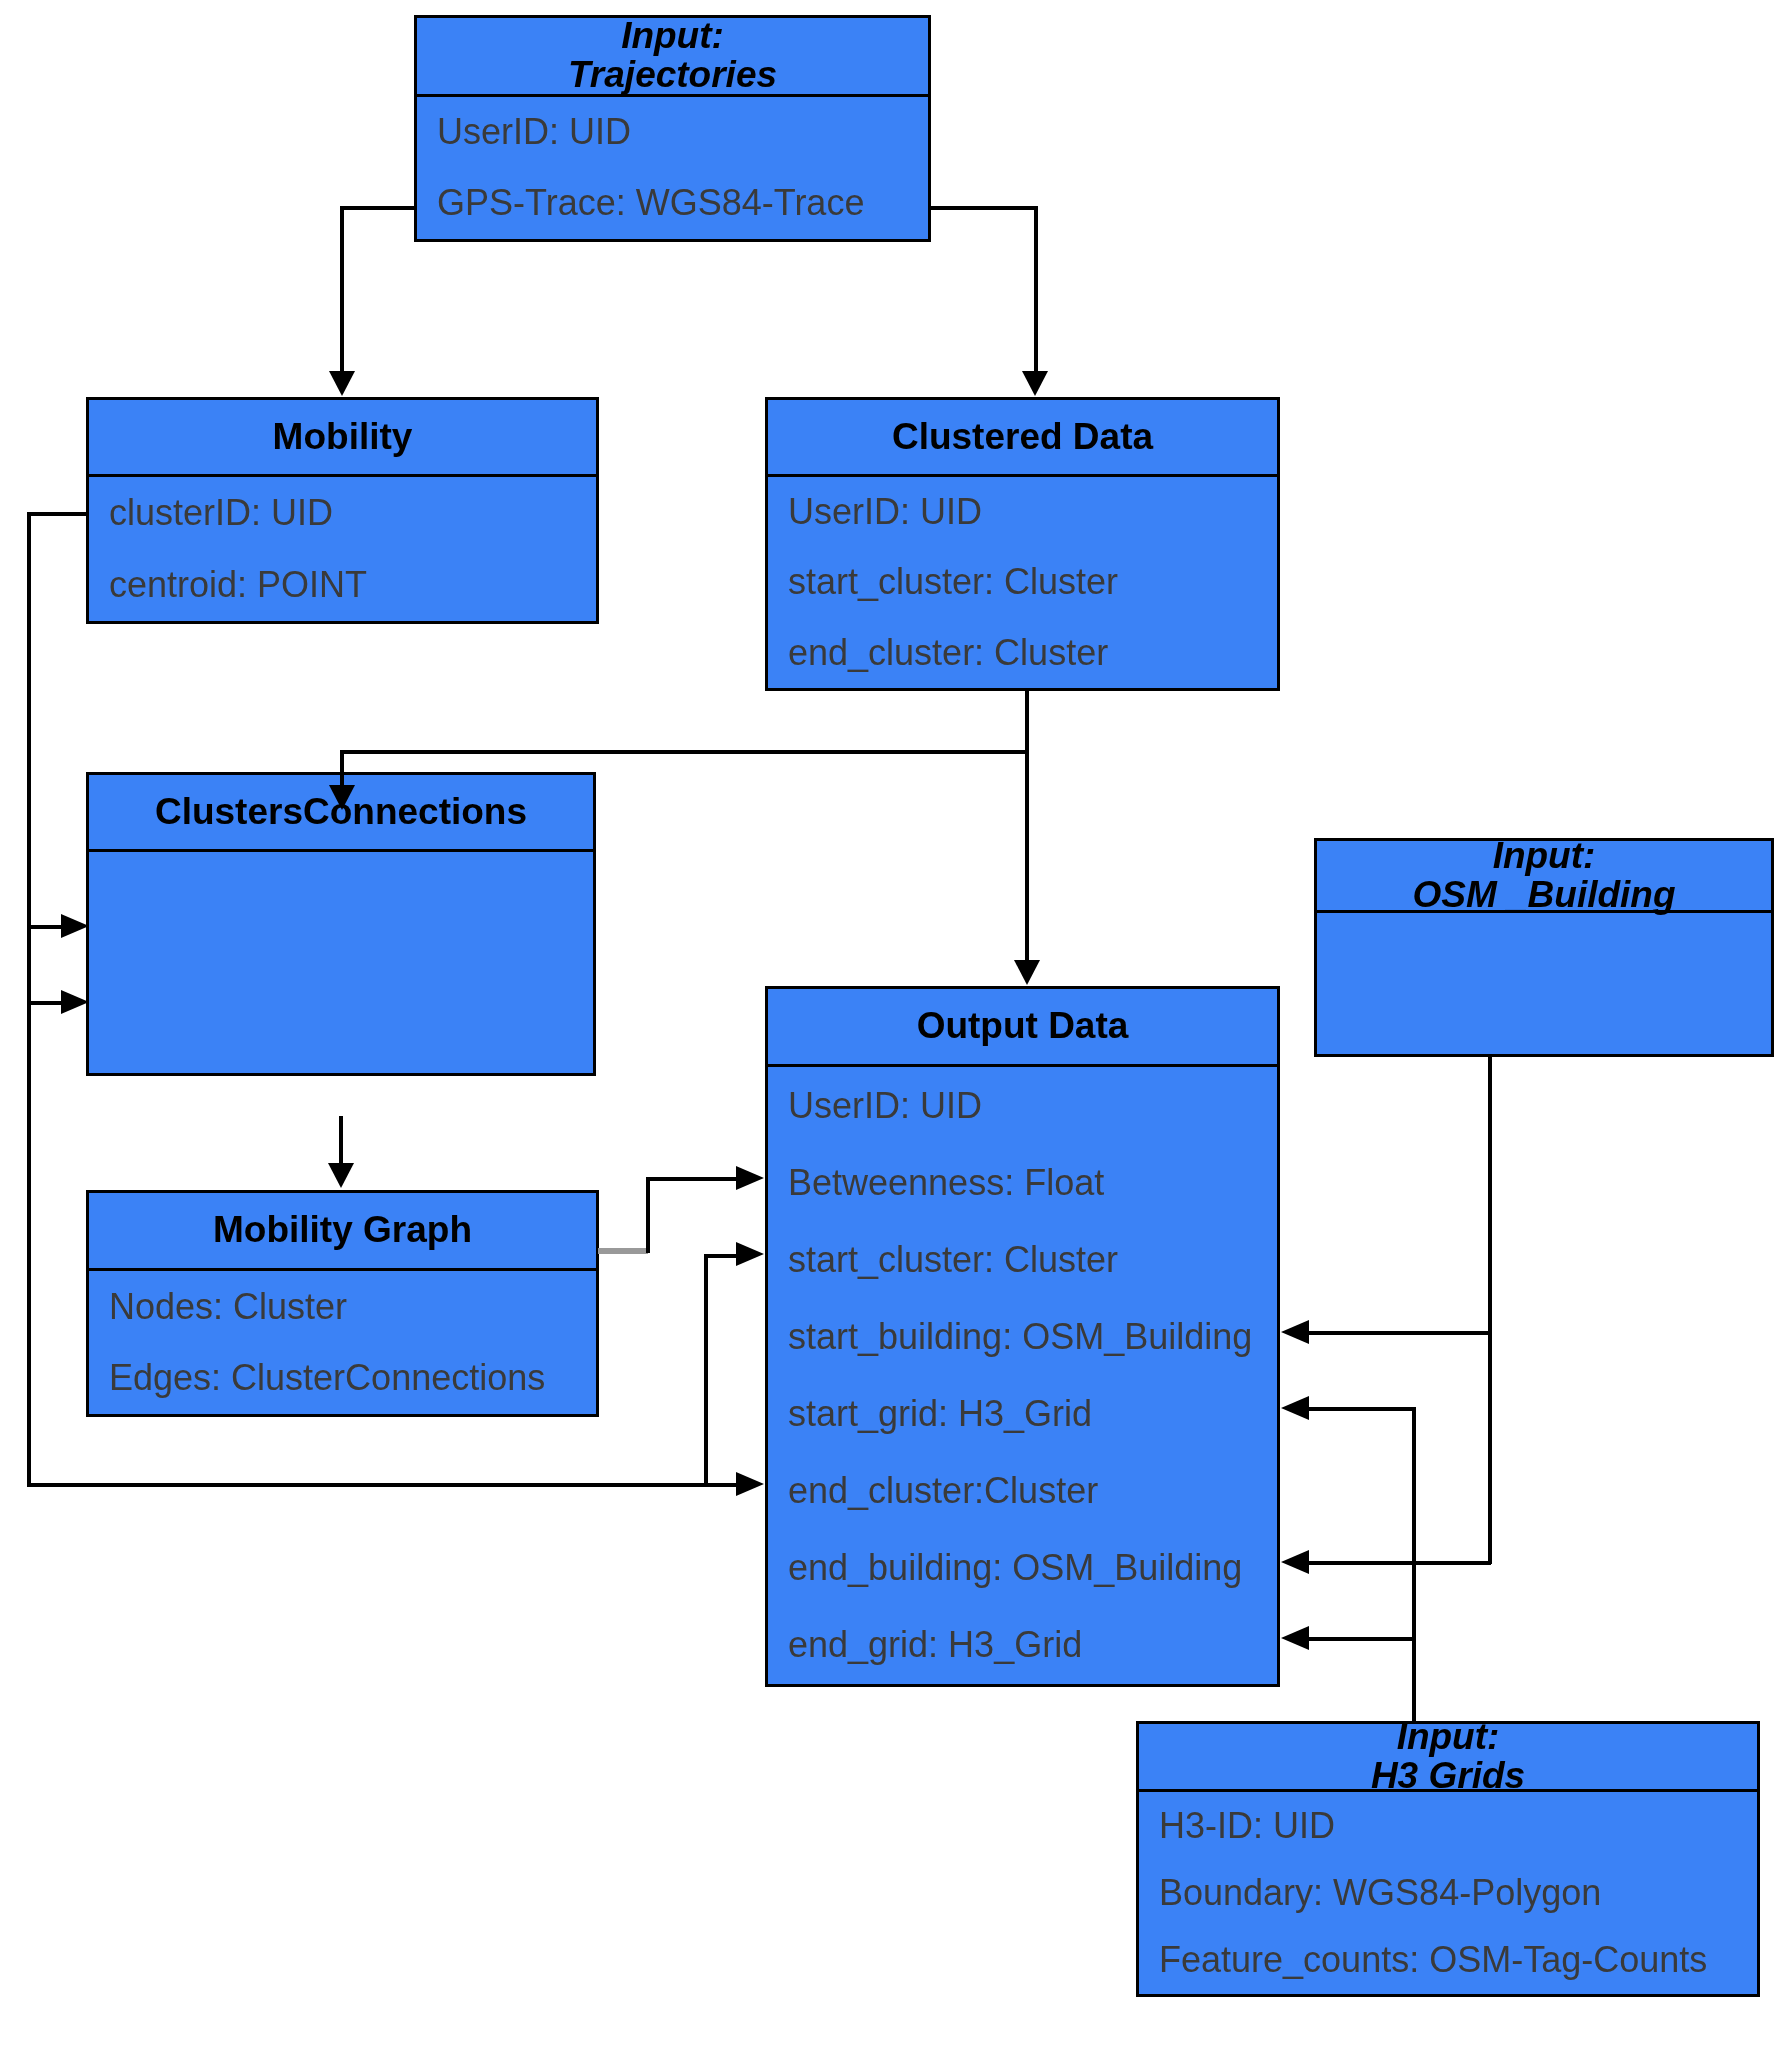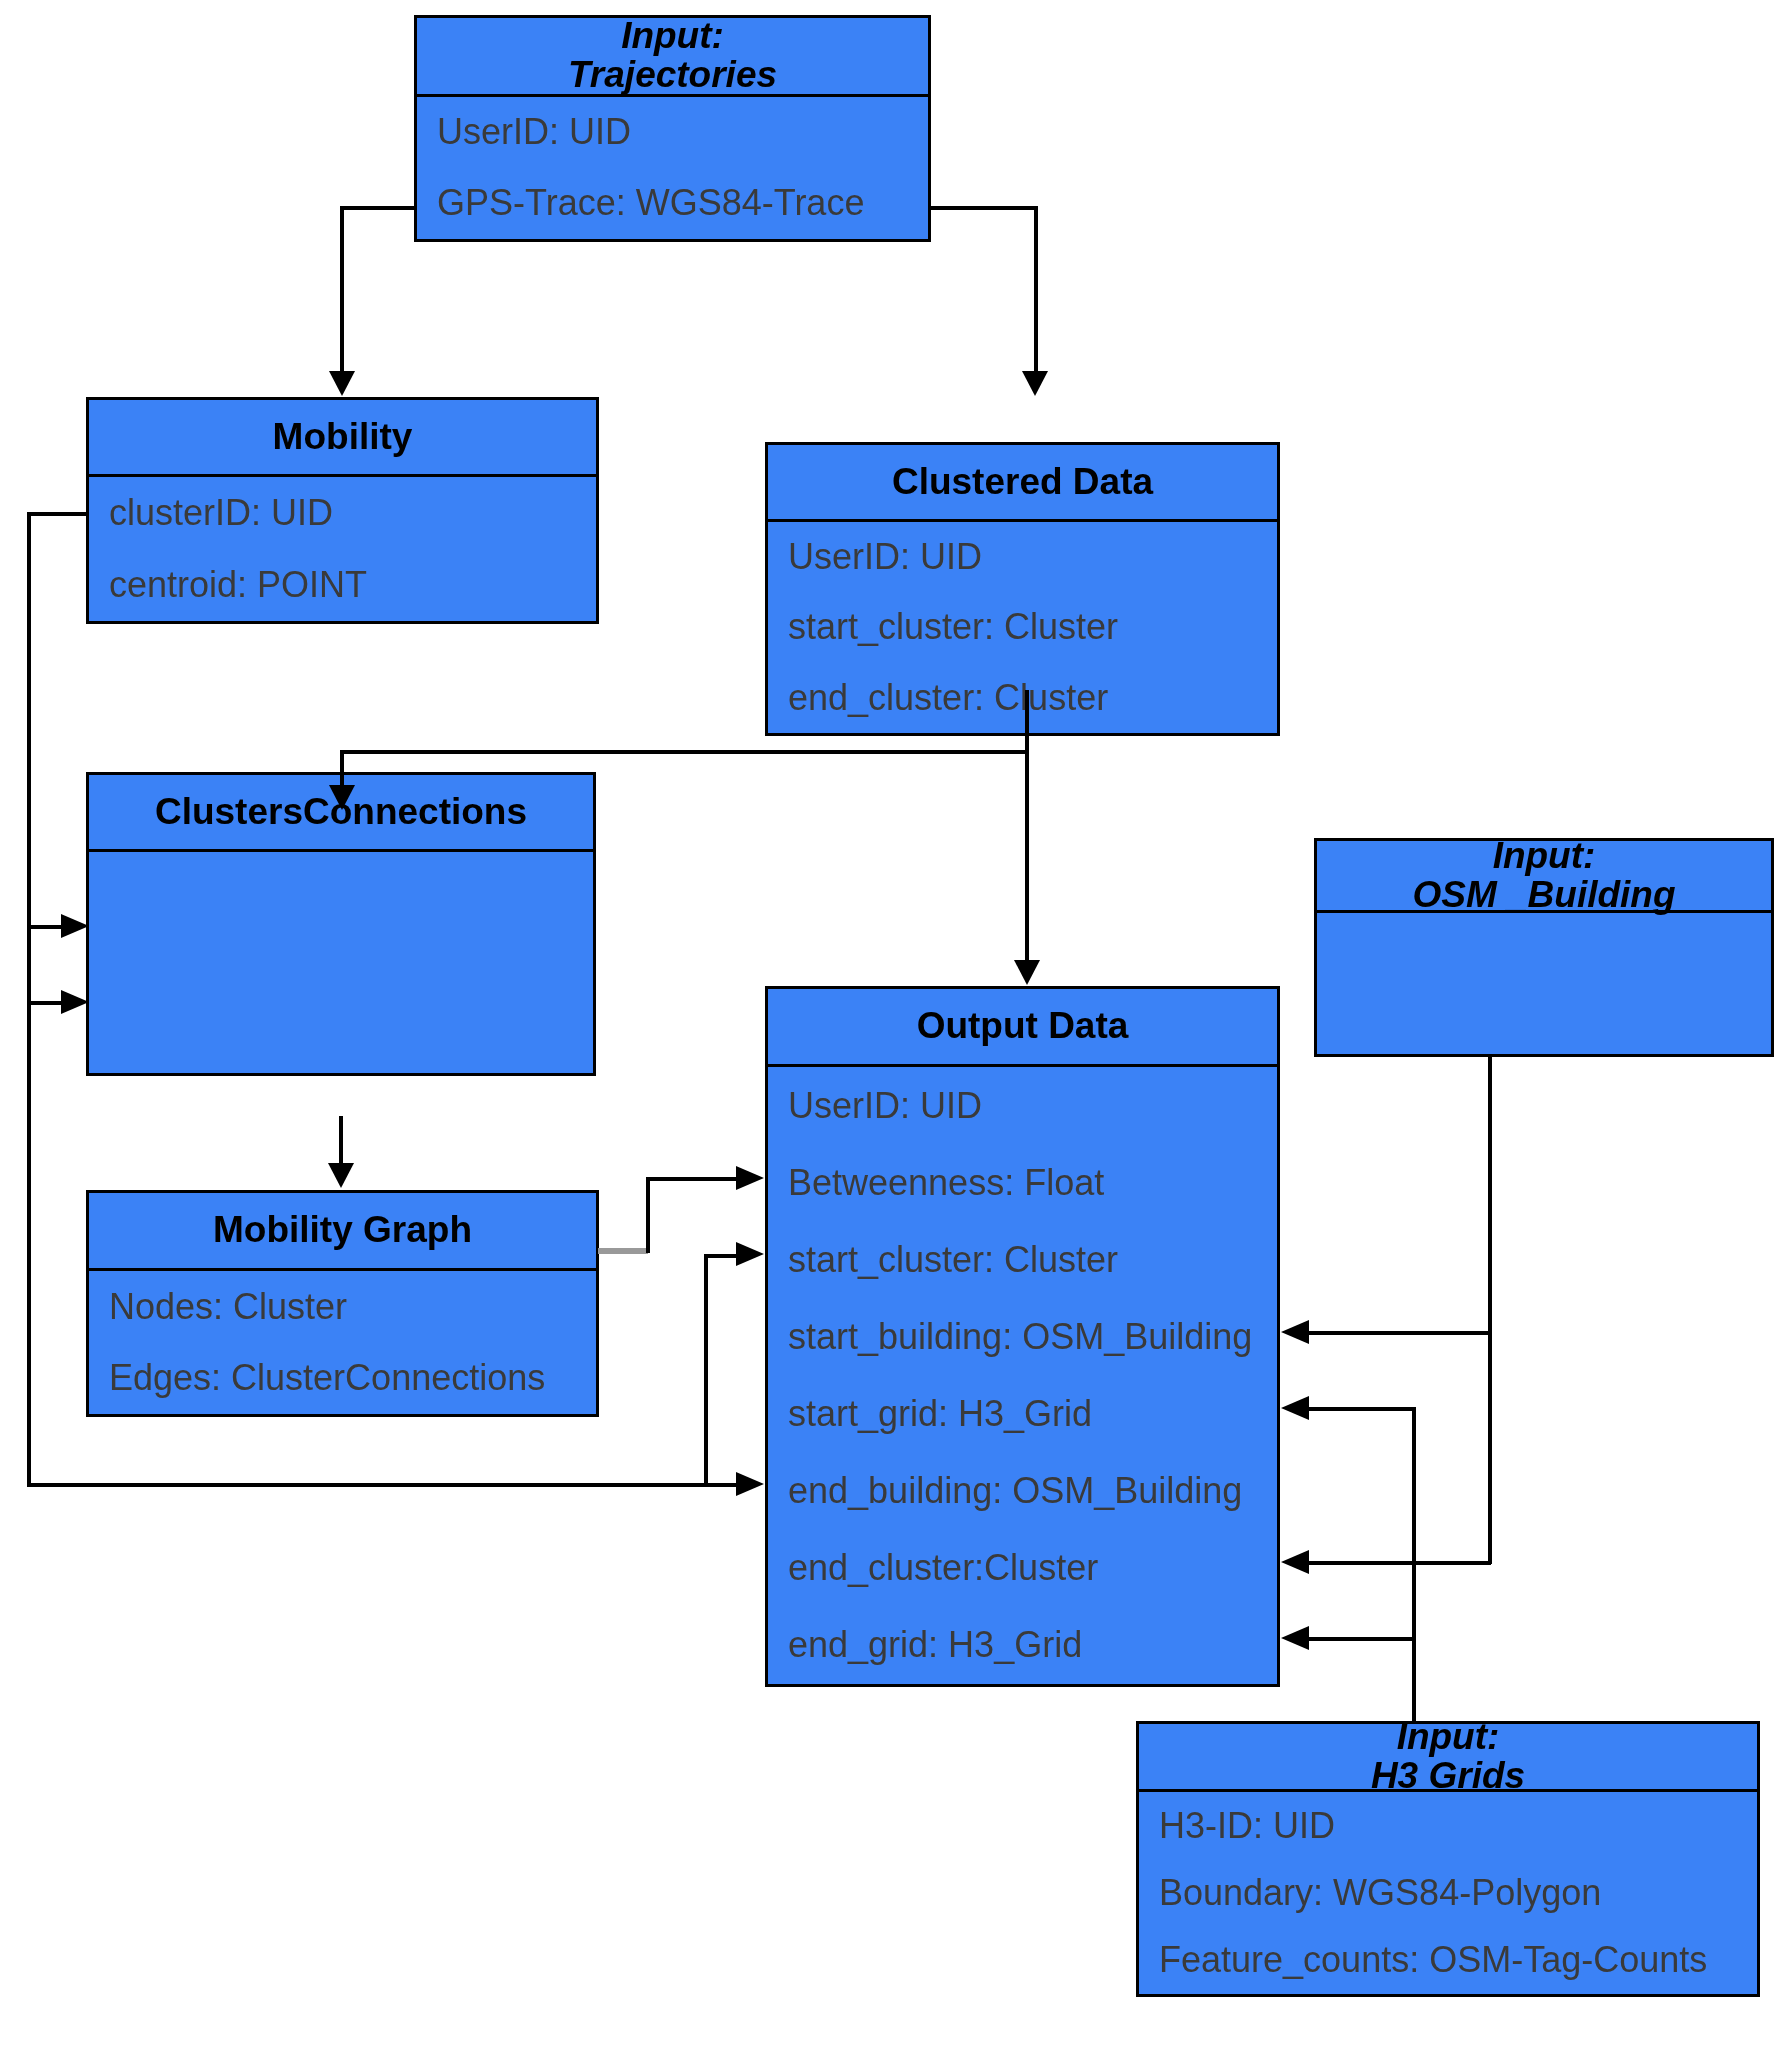--- a/index.html
+++ b/index.html
@@ -45,21 +45,21 @@
   .field {
     font-size: 36px;
     color: #3a3a3a;
     white-space: pre;
   }
   
   #box-trajectories { left: 414px;  top: 14.5px;   width: 517px;  height: 227px; }
   #box-trajectories .entity-header { height: 76px; }
   #box-cluster      { left: 86px;  top: 397px;  width: 513px;  height: 227px; }
   #box-cluster .entity-header { height: 74px; }
-  #box-clustered    { left: 765px; top: 397px;  width: 515px;  height: 294px; margin-top: 45px; }
+  #box-clustered    { left: 765px; top: 397px;  width: 515px;  height: 294px; }
   #box-clustered .entity-header { height: 74px; }
   #box-cc           { left: 86px;  top: 772px; width: 510px;  height: 304px; }
   #box-cc .entity-header { height: 74px; }
   #box-mg           { left: 86px;  top: 1190px; width: 513px;  height: 227px; }
   #box-mg .entity-header { height: 75px; }
   #box-output       { left: 765px; top: 986px; width: 515px;  height: 701px; }
   #box-output .entity-header { height: 75px; }
   #box-osm          { left: 1314px; top: 838px; width: 460px;  height: 219px; }
   #box-osm .entity-header { height: 69px; }
   #box-h3           { left: 1136px; top: 1721px; width: 624px; height: 276px; }
@@ -119,22 +119,22 @@
   </div>
 
   <div class="entity" id="box-output">
     <div class="entity-header">Output Data</div>
     <div class="entity-body">
       <div class="field">UserID: UID</div>
       <div class="field">Betweenness: Float</div>
       <div class="field">start_cluster: Cluster</div>
       <div class="field">start_building: OSM_Building</div>
       <div class="field">start_grid: H3_Grid</div>
+      <div class="field">end_cluster:Cluster</div>
       <div class="field">end_building: OSM_Building</div>
-      <div class="field">end_cluster:Cluster</div>
       <div class="field">end_grid: H3_Grid</div>
     </div>
   </div>
 
   <div class="entity" id="box-osm">
     <div class="entity-header italic">
       <span>Input:</span>
       <span>OSM _Building</span>
     </div>
   </div>

